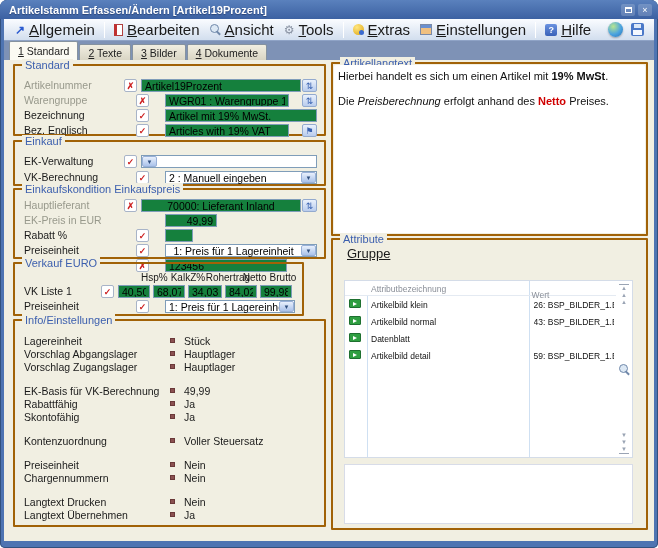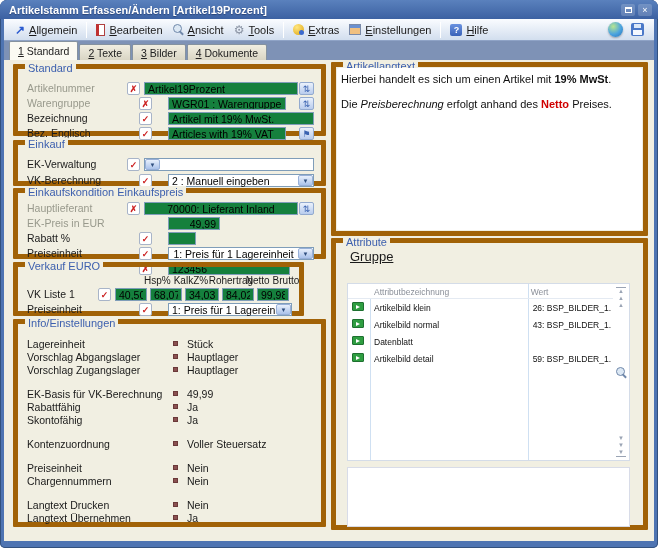--- a/index.html
+++ b/index.html
@@ -15,21 +15,21 @@
                      text-shadow:0 1px 1px #2a4578; white-space:nowrap; }
   .tbtn { width:14px; height:12px; margin-left:3px; border-radius:2px; background:rgba(255,255,255,.18);
           color:#fff; font-size:9px; line-height:12px; text-align:center; cursor:default; }
   .tbtn .restore-glyph { display:inline-block; width:7px; height:6px; border:1px solid #fff; border-top-width:2px; margin-top:2px; }
 
   
   .menubar { position:absolute; top:19px; left:4px; right:4px; height:22px;
              background:linear-gradient(#fafcff,#d2deee); border-bottom:1px solid #8fa3c6;
              display:flex; align-items:center; padding:0 6px; }
   .mi { display:flex; align-items:center; height:18px; padding:0 5px; border-radius:2px; cursor:default; }
-  .mi .lbl { font-size:11px; color:#1a1a1a; display:inline-block; }
+  .mi .lbl { font-size:15px; color:#1a1a1a; display:inline-block; }
   .mi .lbl::first-letter { text-decoration:underline; }
   .mic { display:inline-block; margin-right:4px; }
   .ic-arrow { color:#2b5bd0; font-weight:bold; font-size:12px; }
   .ic-sheet { width:9px; height:12px; background:#fff; border:1px solid #b04040; border-left:3px solid #c03030; }
   .ic-mag, .mag { position:relative; width:11px; height:11px; }
   .ic-mag::before, .mag::before { content:""; position:absolute; top:0; left:0; width:7px; height:7px;
        border:1.5px solid #7088aa; border-radius:50%; background:#dce8f4; }
   .ic-mag::after, .mag::after { content:""; position:absolute; width:5px; height:1.5px; background:#7088aa;
        transform:rotate(45deg); left:6px; top:8px; }
   .ic-gear { color:#8a93a3; font-size:12px; }
@@ -54,21 +54,21 @@
               display:flex; align-items:flex-end; padding-left:5px; }
   .tab { height:16px; padding:0 8px; margin-right:1px; font-size:10.5px; line-height:16px;
          background:linear-gradient(#f1eee1,#d9d5c4); border:1px solid #85929f; border-bottom:none;
          border-radius:2px 2px 0 0; color:#222; cursor:default; display:inline-block; }
   .tab::first-letter { text-decoration:underline; }
   .tab.active { height:19px; line-height:18px; background:#fbfaf3; }
 
   
   .content { position:absolute; top:60px; left:4px; right:4px; bottom:7px; background:#f1efe2; }
 
-  .grp { position:absolute; border:5px solid #a16207; border-radius:1px; }
+  .grp { position:absolute; border:2px solid #a16207; border-radius:1px; }
   .grp .cap { position:absolute; top:-7px; left:7px; background:#f1efe2; color:#3c5fae;
               padding:0 3px; font-size:11px; line-height:13px; white-space:nowrap; }
 
   
   .frow { display:flex; align-items:flex-start; height:14px; margin:0 7px 0 9px; }
   .flabel { width:100px; font-size:10.5px; color:#1a1a1a; white-space:nowrap; }
   .flabel.dim { color:#98998c; }
   .chk { width:13px; height:13px; margin-right:4px; background:#fff; border:1px solid #a8b4c8;
          border-radius:2px; font-size:9px; line-height:12px; text-align:center; font-weight:bold; flex:none; }
   .chk.x { color:#cc2020; } .chk.ok { color:#cc2020; }
@@ -103,21 +103,21 @@
   .lt-body { position:absolute; top:1px; left:1px; right:1px; bottom:1px; background:#fff; border-radius:2px;
              padding:5px 4px; font-size:11px; color:#111; }
   .lt-body p { margin-bottom:13px; }
   .b { font-weight:bold; } .i { font-style:italic; } .red { color:#d00000; font-weight:bold; }
 
   
   .gruppe-lbl { position:absolute; top:6px; left:14px; font-size:13px; color:#1a1a1a;text-decoration:underline; }
   .attr-table { position:absolute; top:40px; left:11px; right:13px; height:178px; background:#fff;
                 border:1px solid #d4dce8; font-size:8.5px; }
   .at-head { position:relative; height:15px; border-bottom:1px solid #e4eaf2; color:#8a8f98; }
-  .at-h1 { position:absolute; left:26px; top:3px; } .at-h2 { position:absolute; left:65%; top:3px; }
+  .at-h1 { position:absolute; left:26px; top:3px; } .at-h2 { position:absolute; left:65%; top:9px; }
   .at-row { position:relative; height:17px; }
   .at-ic { position:absolute; left:4px; top:3px; width:12px; height:9px; background:#2f9e41; border:1px solid #1e7030;
            border-radius:1px; }
   .at-ic::after { content:""; position:absolute; left:3px; top:1.5px; width:0; height:0;
            border-left:4px solid #fff; border-top:2.5px solid transparent; border-bottom:2.5px solid transparent; }
   .at-name { position:absolute; left:26px; top:4px; white-space:nowrap; color:#111; }
   .at-wert { position:absolute; left:calc(65% + 2px); top:4px; white-space:nowrap; overflow:hidden; right:18px; color:#111; }
   .at-v1 { position:absolute; left:22px; top:15px; bottom:0; width:1px; background:#cfe0f2; }
   .at-v2 { position:absolute; left:64%; top:0; bottom:0; width:1px; background:#cfe0f2; }
   .at-scroll { position:absolute; right:0; top:0; bottom:0; width:16px; background:#fff; display:flex;

